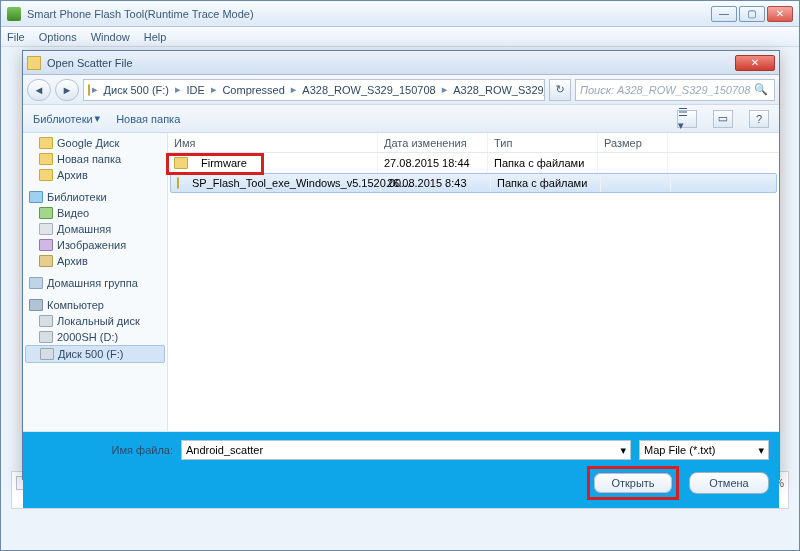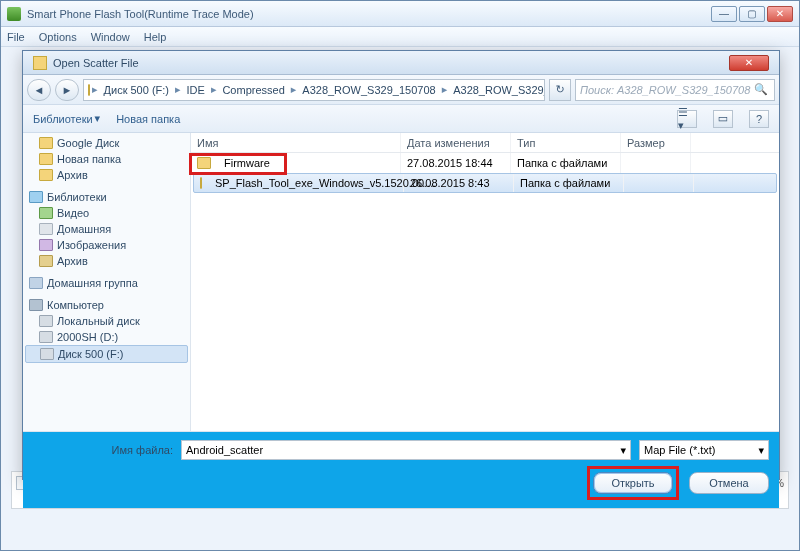--- a/index.html
+++ b/index.html
@@ -17,42 +17,42 @@
 .app-menu { height: 20px; background: linear-gradient(#f7fbff,#e8f0fa); display: flex; align-items: center; padding: 0 6px; gap: 14px; color: #3d5a78; border-bottom: 1px solid #cedbea; }
 
 .app-body { position: absolute; top: 470px; left: 10px; right: 10px; height: 70px; }
 .status-bar { border: 1px solid #cfd6dd; background: #fff; padding: 4px; display: flex; flex-direction: column; gap: 2px; font-size: 10px; color: #555; }
 .progress-row { display: flex; align-items: center; }
 .progress-track { flex: 1; height: 14px; border: 1px solid #b6c3d0; background: #f6f9fc; margin-right: 8px; }
 .stat-row { display: flex; justify-content: space-between; padding: 0 10px; }
 
 
 .dialog { position: absolute; top: 50px; left: 22px; width: 758px; height: 430px; background: #fff; border: 1px solid #5e7fa4; box-shadow: 0 4px 16px rgba(0,0,0,.25); }
-.dlg-title { height: 24px; background: linear-gradient(#eaf2fb,#d0e0f1); display: flex; align-items: center; padding: 0 10px; border-bottom: 1px solid #a9bcd2; }
+.dlg-title { height: 24px; background: linear-gradient(#eaf2fb,#d0e0f1); display: flex; align-items: center; padding: 0 4px; border-bottom: 1px solid #a9bcd2; }
 .dlg-title .dlg-icon { width: 14px; height: 14px; background:#f4d47a; border:1px solid #c7a93e; margin-right:6px; }
 .dlg-title .dlg-text { flex: 1; color: #2f4a66; }
 .dlg-close { width: 40px; height: 16px; background: linear-gradient(#f08a82,#cf3e31); border: 1px solid #a6352b; border-radius: 2px; color: #fff; text-align: center; line-height: 14px; font-size: 10px; }
 
 .dlg-nav { height: 30px; background: linear-gradient(#f4f8fd,#e5eef8); display: flex; align-items: center; padding: 0 4px; border-bottom: 1px solid #cedbea; gap: 4px; }
 .nav-btn { width: 24px; height: 22px; border: 1px solid #b6c3d0; border-radius: 11px; background: linear-gradient(#fefefe,#dde8f3); display:flex; align-items:center; justify-content:center; color:#3d5a78; }
 .crumb-bar { flex: 1; height: 22px; border: 1px solid #b6c3d0; background: #fff; display: flex; align-items: center; padding: 0 4px; gap: 2px; overflow: hidden; }
 .crumb-bar .folder-ic { width: 14px; height: 12px; background:#f4d47a; border:1px solid #c7a93e; border-radius:1px; }
 .crumb { padding: 0 4px; color: #2f4a66; white-space: nowrap; }
 .crumb-sep { color: #6b8aab; }
 .refresh-btn { width: 22px; height: 22px; border: 1px solid #b6c3d0; background: linear-gradient(#fefefe,#dde8f3); display:flex;align-items:center;justify-content:center;color:#3d5a78; }
 .search-box { width: 200px; height: 22px; border: 1px solid #b6c3d0; background: #fff; display: flex; align-items: center; padding: 0 4px; color: #9ba9b8; font-style: italic; gap:4px; }
 .search-box .mag { font-style: normal; color:#6b8aab; }
 
 .dlg-toolbar { height: 28px; background: linear-gradient(#f4f8fd,#e5eef8); display: flex; align-items: center; padding: 0 10px; gap: 16px; border-bottom: 1px solid #cedbea; }
 .dlg-toolbar .tb-item { color: #32608f; display:flex; align-items:center; gap:2px; }
 .dlg-toolbar .spacer { flex:1; }
 .tb-icon { width: 20px; height: 18px; border: 1px solid #b6c3d0; background: linear-gradient(#fefefe,#dde8f3); display:flex;align-items:center;justify-content:center;color:#3d5a78; font-size:11px; }
 
 .dlg-main { display: flex; height: 298px; }
-.sidebar { width: 168px; border-right: 1px solid #dde5ee; background: #f7fafd; overflow: hidden; padding: 2px 0; }
+.sidebar { width: 145px; border-right: 1px solid #dde5ee; background: #f7fafd; overflow: hidden; padding: 2px 0; }
 .side-item { display: flex; align-items: center; gap: 4px; padding: 2px 6px 2px 16px; color: #2f4a66; white-space: nowrap; }
 .side-item.header { padding-left: 6px; font-weight: normal; margin-top: 6px; }
 .side-item.selected { background: #d3e4f6; border: 1px solid #a6c4e4; border-radius: 2px; margin: 0 2px; padding-left: 14px; }
 .side-ic { width: 14px; height: 12px; border-radius:1px; }
 .ic-folder { background:#f4d47a; border:1px solid #c7a93e; }
 .ic-lib { background:#9fd0f0; border:1px solid #5a9ac4; }
 .ic-video { background:#a3d58e; border:1px solid #5e9a47; }
 .ic-doc { background:#e0e5ea; border:1px solid #a8b2bd; }
 .ic-img { background:#d1b8e4; border:1px solid #9477ad; }
 .ic-music { background:#e4cf8e; border:1px solid #b69d4e; }

